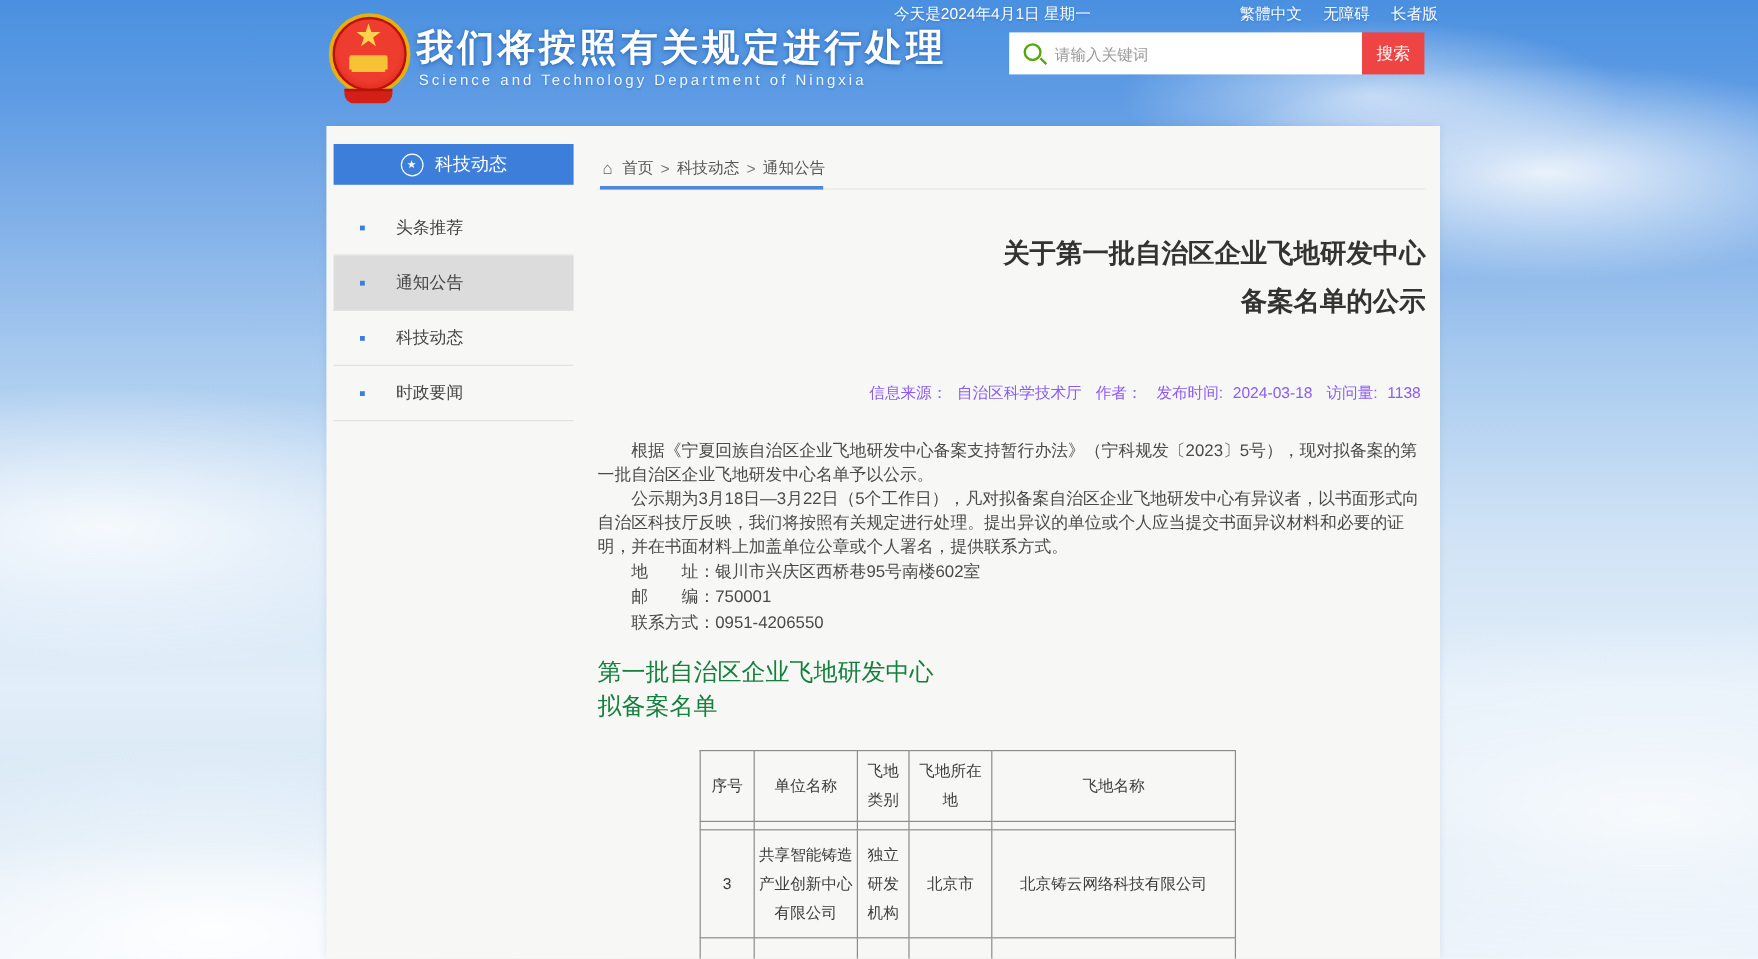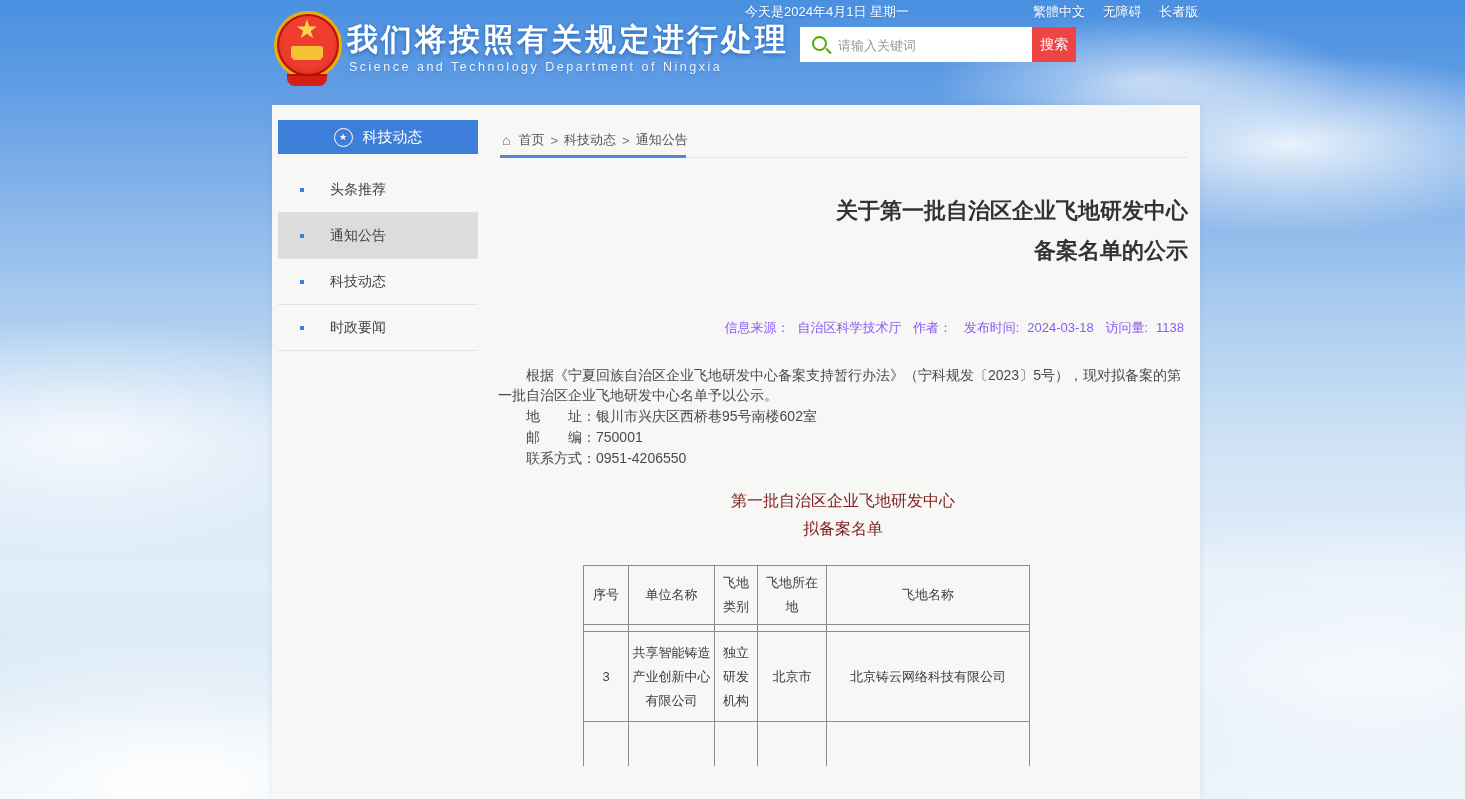--- a/index.html
+++ b/index.html
@@ -30,21 +30,21 @@
   .site-title{position:absolute;left:347px;top:19px;font-size:31px;font-weight:bold;color:#fff;
     letter-spacing:3px;text-shadow:0 2px 4px rgba(20,80,160,.5),0 0 2px rgba(20,80,160,.4);}
   .site-sub{position:absolute;left:349px;top:60px;font-size:12.5px;color:#eef6ff;letter-spacing:2.5px;
     text-shadow:0 1px 2px rgba(20,80,160,.4);}
 
   .top-date{position:absolute;left:745px;top:3px;font-size:13px;color:#fff;
     text-shadow:0 1px 2px rgba(20,80,160,.4);}
   .top-links{position:absolute;left:1033px;top:3px;font-size:13px;color:#fff;}
   .top-links a{color:#fff;text-decoration:none;margin-right:14px;text-shadow:0 1px 2px rgba(20,80,160,.4);}
 
-  .search-wrap{position:absolute;left:800px;top:27px;width:276px;height:35px;display:flex;justify-content:flex-end;}
+  .search-wrap{position:absolute;left:841px;top:27px;width:346px;height:35px;display:flex;justify-content:flex-end;}
   .search-box{position:relative;width:294px;height:35px;background:#fff;}
   .mag{position:absolute;left:12px;top:9px;width:11px;height:11px;border:2px solid #54a80f;border-radius:50%;}
   .mag::after{content:"";position:absolute;left:11px;top:12px;width:7px;height:2px;background:#54a80f;
     transform:rotate(45deg);}
   .search-box input{position:absolute;left:36px;top:0;width:250px;height:35px;border:none;outline:none;
     font-size:13px;color:#444;background:transparent;font-family:inherit;}
   .search-box input::placeholder{color:#9a9a9a;}
   .search-btn{width:52px;height:35px;border:none;background:#ef4444;color:#fff;font-size:14px;
     cursor:pointer;font-family:inherit;}
 
@@ -75,21 +75,21 @@
   .rule-blue{position:absolute;left:2px;top:50px;width:186px;height:3px;background:#4f88da;}
 
   .article{position:absolute;left:0;top:62px;width:690px;}
   .art-title{margin-top:24px;text-align:right;font-size:22px;font-weight:bold;color:#333;line-height:40px;}
   .meta{margin-top:48px;text-align:right;font-size:13px;color:#8b5cf6;}
   .meta span{margin:0 4px;}
   .body-text{margin-top:28px;font-size:14px;color:#4a4a4a;}
   .body-text p{margin:0;line-height:20px;text-indent:2em;}
   .contacts{margin-top:1px;}
   .contacts div{line-height:21px;padding-left:2em;font-size:14px;color:#4a4a4a;}
-  .tbl-title{margin-top:18px;text-align:center;font-size:16px;color:#7f1d1d;line-height:28px;}
+  .tbl-title{margin-top:18px;font-size:20px;color:#15803d;line-height:28px;}
 
   table.flytbl{border-collapse:collapse;margin:22px 0 0 85px;table-layout:fixed;width:446px;
     font-size:13px;color:#3d3d3d;}
   .flytbl td{border:1px solid #8c8c8c;text-align:center;vertical-align:middle;
     padding:2px 3px;line-height:24px;background:transparent;word-break:break-all;}
   .flytbl tr.hdr td{height:54px;}
   .flytbl tr.spacer td{height:6px;padding:0;line-height:6px;}
   .flytbl tr.datarow td{height:85px;}
   .flytbl tr.partial td{height:40px;border-bottom:none;}
 </style>
@@ -167,20 +167,21 @@
 
       <div class="meta">
         <span>信息来源：</span><span>自治区科学技术厅</span>
         <span>作者：</span>
         <span>发布时间:</span><span>2024-03-18</span>
         <span>访问量:</span><span>1138</span>
       </div>
 
       <div class="body-text">
         <p>根据《宁夏回族自治区企业飞地研发中心备案支持暂行办法》（宁科规发〔2023〕5号），现对拟备案的第一批自治区企业飞地研发中心名单予以公示。</p>
+        <p>公示期为3月18日—3月22日（5个工作日），凡对拟备案自治区企业飞地研发中心有异议者，以书面形式向自治区科技厅反映，我们将按照有关规定进行处理。提出异议的单位或个人应当提交书面异议材料和必要的证明，并在书面材料上加盖单位公章或个人署名，提供联系方式。</p>
         <div class="contacts">
           <div>地　　址：银川市兴庆区西桥巷95号南楼602室</div>
           <div>邮　　编：750001</div>
           <div>联系方式：0951-4206550</div>
         </div>
       </div>
 
       <div class="tbl-title">
         <div>第一批自治区企业飞地研发中心</div>
         <div>拟备案名单</div>

